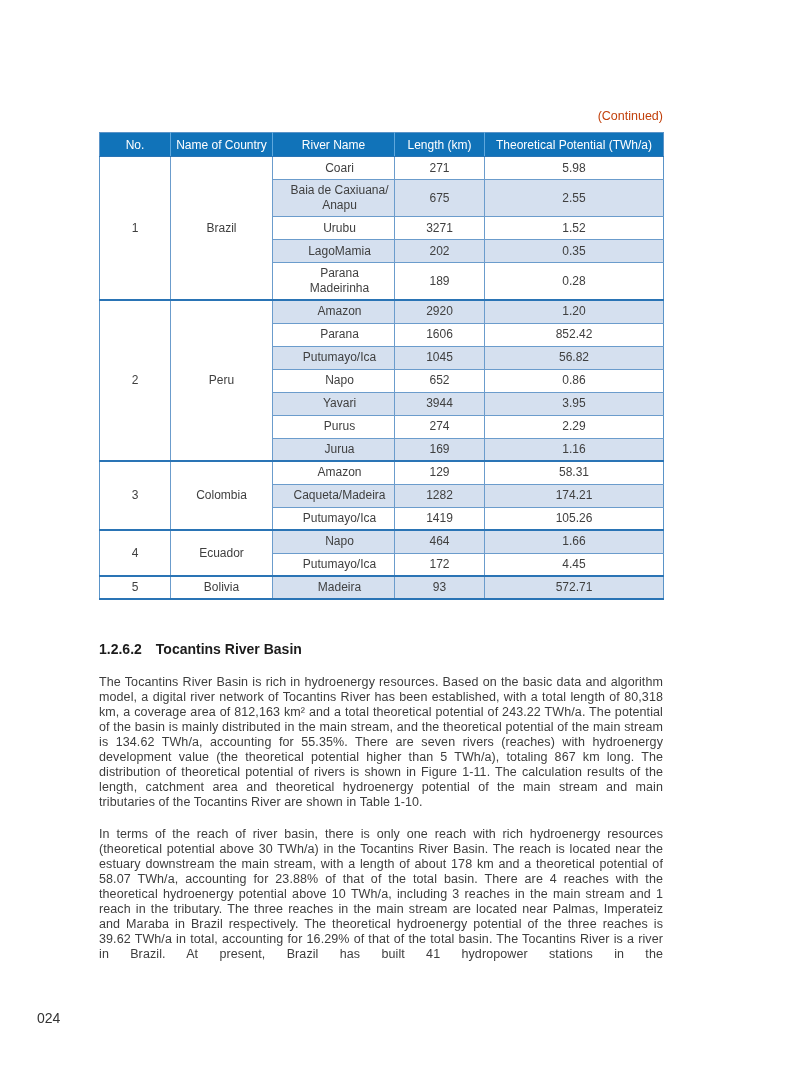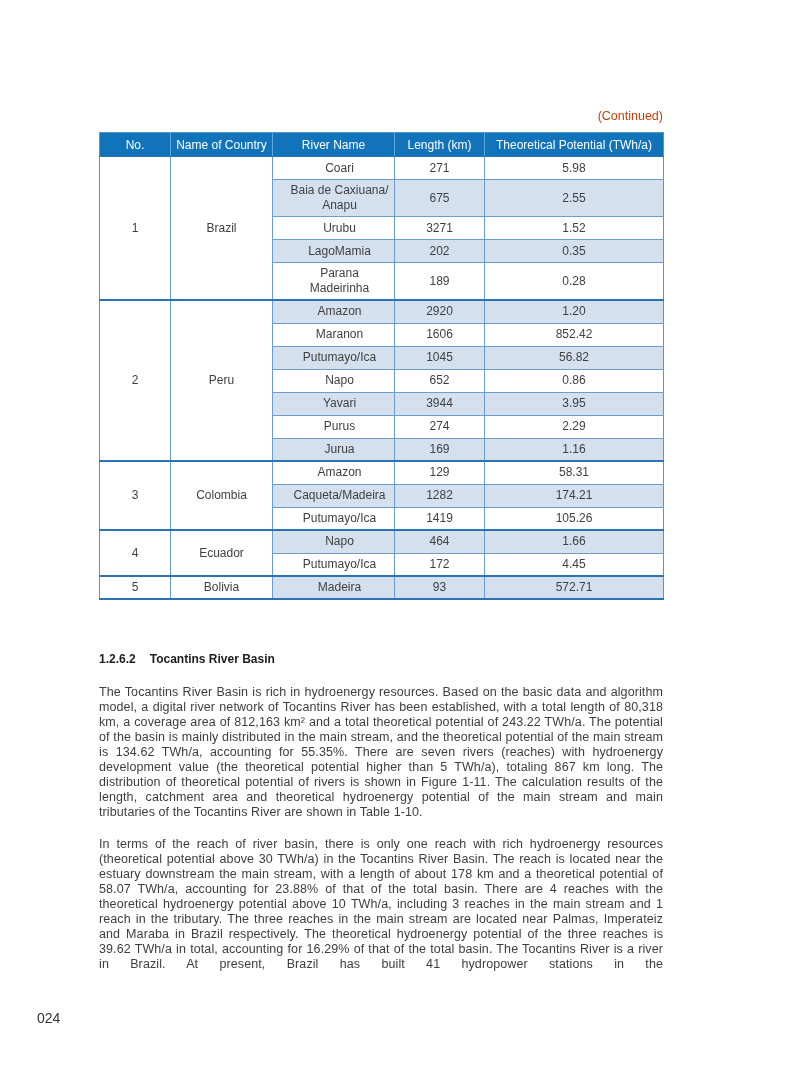--- a/index.html
+++ b/index.html
@@ -63,22 +63,22 @@
     background: #ffffff;
   }
   table.river-table td.cell-no { border-left: none; }
   table.river-table td.cell-name { white-space: pre-line; padding-left: 16px; }
   table.river-table td.shaded { background: #d5e0ef; }
   table.river-table td.row-top { border-top: 1px solid #6b9ccc; }
   table.river-table td.group-top { border-top: 2px solid #2a74b5; }
 
   
   .section-heading {
-    margin-top: 50px;
-    font-size: 12px;
+    margin-top: 40px;
+    font-size: 14px;
     font-weight: bold;
     color: #1c1c1c;
     line-height: 18px;
   }
   .section-heading .sec-num { margin-right: 14px; }
 
   .para {
     margin-top: 17px;
     font-size: 12.5px;
     line-height: 15px;
@@ -152,21 +152,21 @@
             <td class="cell-potential row-top">0.28</td>
           </tr>
           <tr>
             <td class="cell-no group-top" rowspan="7">2</td>
             <td class="cell-country group-top" rowspan="7">Peru</td>
             <td class="cell-name shaded group-top">Amazon</td>
             <td class="cell-length shaded group-top">2920</td>
             <td class="cell-potential shaded group-top">1.20</td>
           </tr>
           <tr>
-            <td class="cell-name row-top">Maranon</td>
+            <td class="cell-name row-top">Parana</td>
             <td class="cell-length row-top">1606</td>
             <td class="cell-potential row-top">852.42</td>
           </tr>
           <tr>
             <td class="cell-name shaded row-top">Putumayo/Ica</td>
             <td class="cell-length shaded row-top">1045</td>
             <td class="cell-potential shaded row-top">56.82</td>
           </tr>
           <tr>
             <td class="cell-name row-top">Napo</td>

